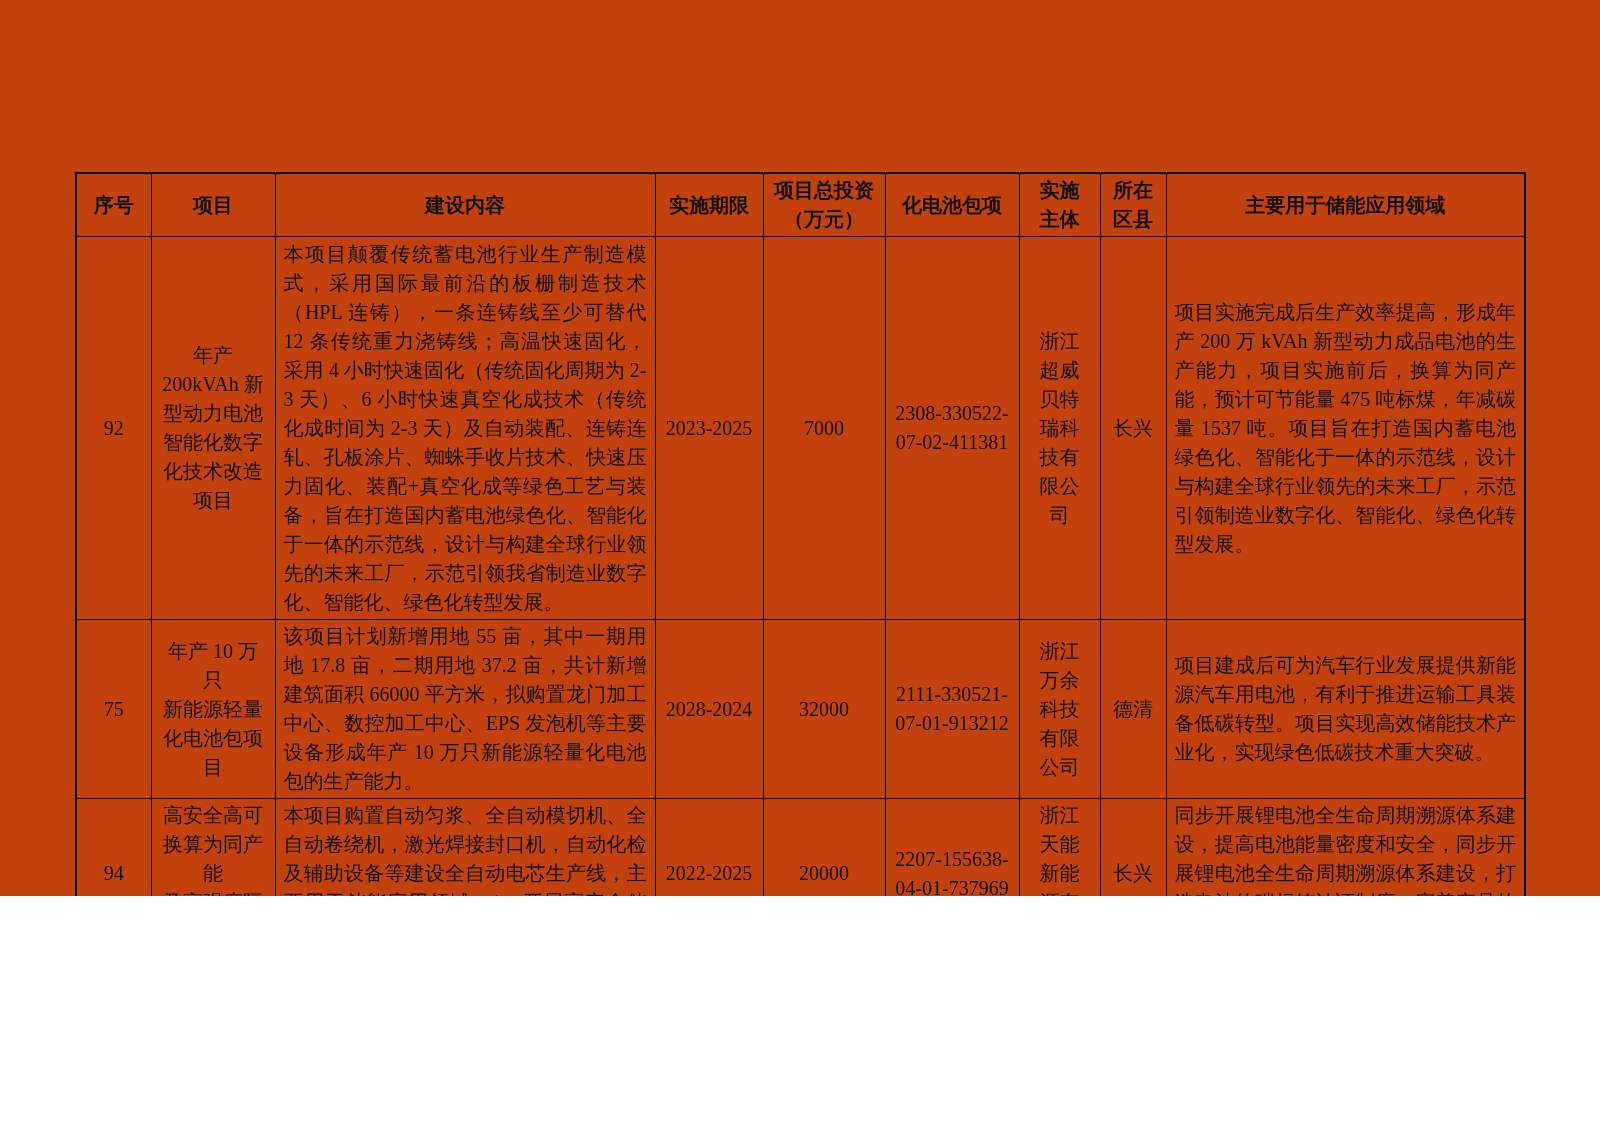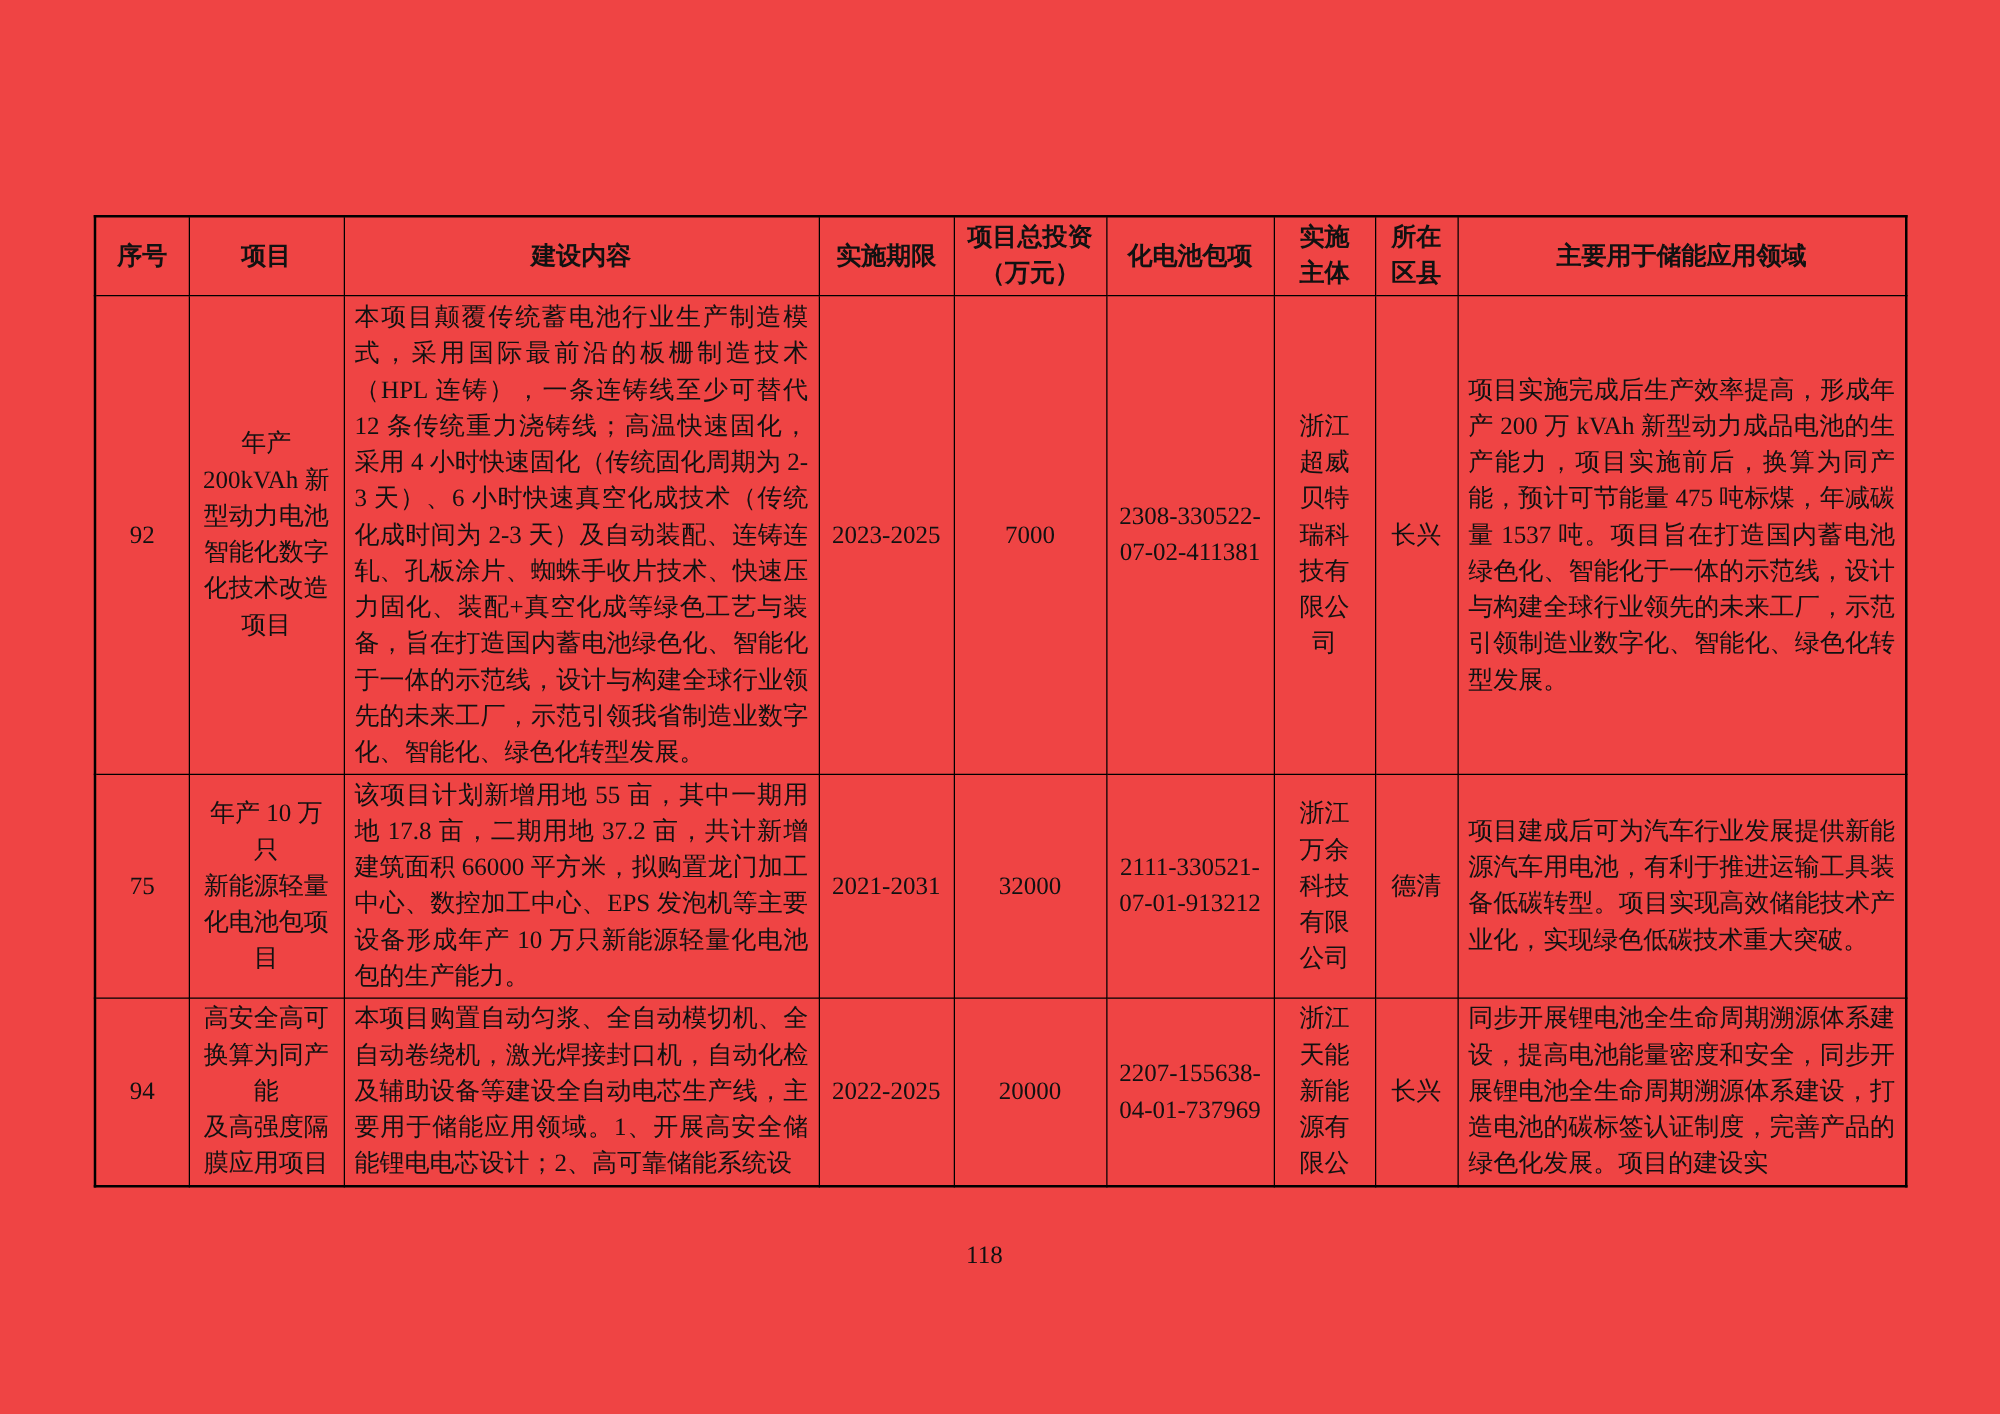--- a/index.html
+++ b/index.html
@@ -3,22 +3,22 @@
 <meta charset="utf-8">
 <style>
   html, body {
     margin: 0;
     padding: 0;
     background: #ffffff;
   }
   .page {
     position: relative;
     width: 1600px;
-    height: 1131px;
-    background: #ef4444;
+    height: 896px;
+    background: #c2410c;
     overflow: hidden;
     font-family: "Liberation Serif", "DejaVu Serif", serif;
     color: #111111;
   }
   table.tbl {
     position: absolute;
     left: 75px;
     top: 172px;
     width: 1449px;
     table-layout: fixed;
@@ -118,21 +118,21 @@
         <td class="c">长兴</td>
         <td class="just">项目实施完成后生产效率提高，形成年产 200 万 kVAh 新型动力成品电池的生产能力，项目实施前后，换算为同产能，预计可节能量 475 吨标煤，年减碳量 1537 吨。项目旨在打造国内蓄电池绿色化、智能化于一体的示范线，设计与构建全球行业领先的未来工厂，示范引领制造业数字化、智能化、绿色化转型发展。</td>
       </tr>
       <tr class="row-1">
         <td class="c">75</td>
         <td class="c pre">年产 10 万只
 新能源轻量
 化电池包项
 目</td>
         <td class="just">该项目计划新增用地 55 亩，其中一期用地 17.8 亩，二期用地 37.2 亩，共计新增建筑面积 66000 平方米，拟购置龙门加工中心、数控加工中心、EPS 发泡机等主要设备形成年产 10 万只新能源轻量化电池包的生产能力。</td>
-        <td class="c">2021-2031</td>
+        <td class="c">2028-2024</td>
         <td class="c">32000</td>
         <td class="c pre">2111-330521-
 07-01-913212</td>
         <td class="c pre">浙江
 万余
 科技
 有限
 公司</td>
         <td class="c">德清</td>
         <td class="just">项目建成后可为汽车行业发展提供新能源汽车用电池，有利于推进运输工具装备低碳转型。项目实现高效储能技术产业化，实现绿色低碳技术重大突破。</td>

